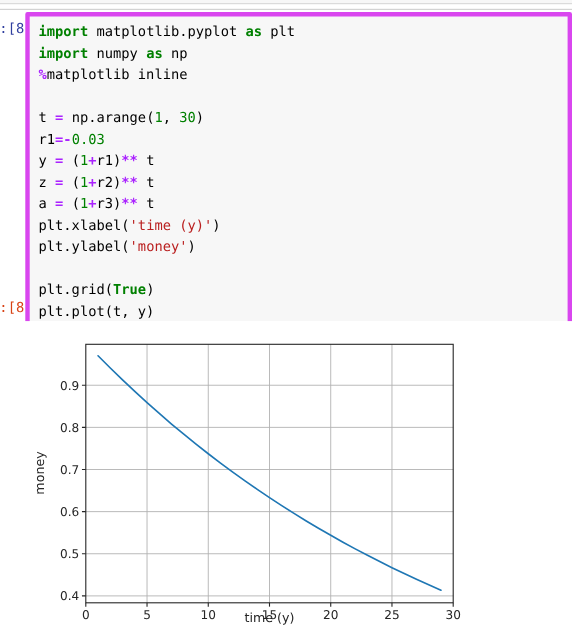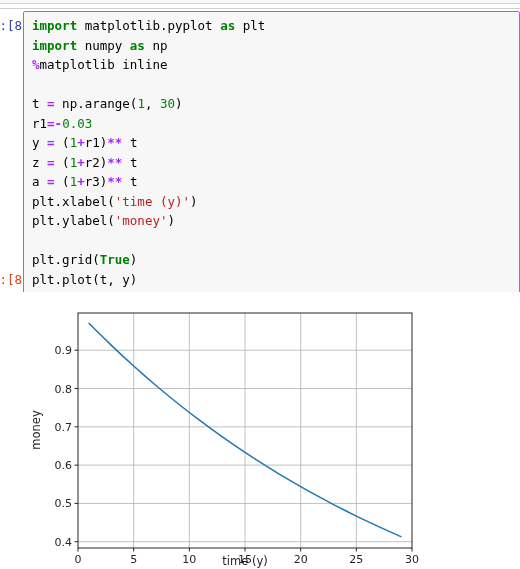--- a/index.html
+++ b/index.html
@@ -35,21 +35,21 @@
     white-space:nowrap;
     overflow:hidden;
     direction:rtl;
   }
   .prompt-out{
     color:#D84315;
   }
   .code-box{
     flex:1 1 auto;
     background:#f7f7f7;
-    border:1px solid #d946ef;
+    border:4px solid #d946ef;
     border-radius:2px;
     padding:4px 6px 4px 8px;
     box-sizing:border-box;
     min-height:236px;
   }
   pre.code{
     margin:0;
     font-family:"DejaVu Sans Mono","Liberation Mono",monospace;
     font-size:12.5px;
     line-height:19.5px;

